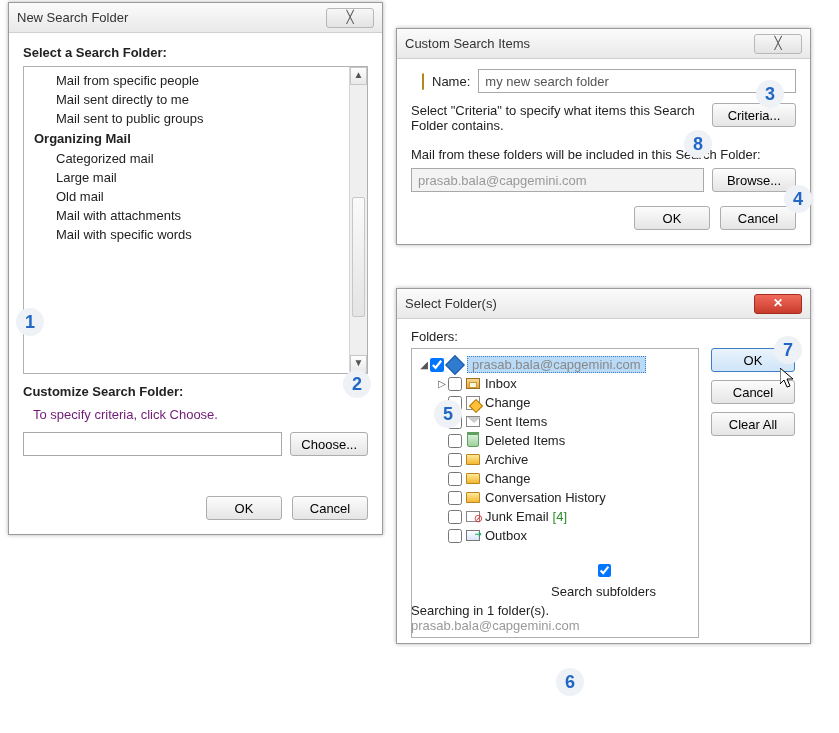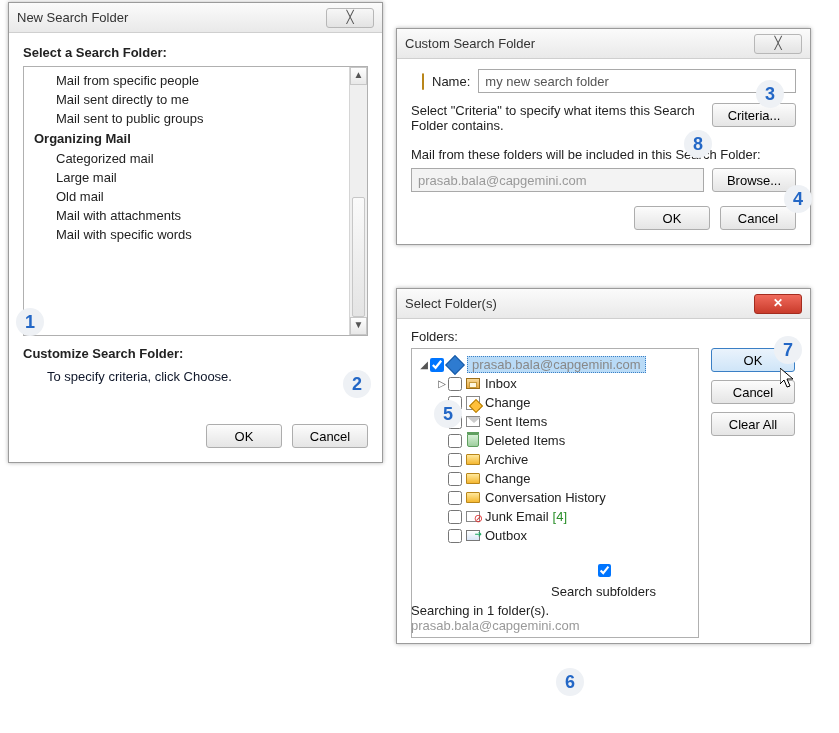--- a/index.html
+++ b/index.html
@@ -52,21 +52,21 @@
 }
 .body {
   padding: 10px 14px 14px 14px;
 }
 .group-label {
   font-weight: bold;
   margin: 2px 0 6px 0;
 }
 .listboxwrap {
   border: 1px solid #b0b0b0;
-  height: 270px;
+  height: 308px;
   margin: 4px 0 10px 0;
   position: relative;
   overflow: hidden;
 }
 .listbox {
   position: absolute;
   left: 0; top: 0;
   width: 100%; height: 100%;
   overflow-y: auto;
   padding: 4px 0 4px 0;
@@ -103,22 +103,22 @@
   left: 2px; right: 2px;
   border: 1px solid #c7c7c7;
   border-radius: 2px;
   background: linear-gradient(to bottom,#fafafa,#e4e4e4);
 }
 .subtitle {
   font-weight: bold;
   margin-bottom: 8px;
 }
 .desc {
-  margin: 4px 0 10px 24px;
-  color: #0f172a;
+  margin: 4px 0 10px 10px;
+  color: #701a75;
 }
 .textbox, .roinput {
   height: 24px;
   border: 1px solid #a9a9a9;
   padding: 2px 6px;
   font-size: 13px;
   color: #555;
   background: #fff;
 }
 .roinput {
@@ -239,30 +239,34 @@
           <div class="list-item">Mail with specific words</div>
         </div>
       <div class="scrollbar" id="sb1">
         <div class="arrow">▲</div>
         <div class="thumb"></div>
         <div class="arrow" style="position:absolute;bottom:0;left:0;right:0">▼</div>
       </div>
     </div>
     <div class="subtitle">Customize Search Folder:</div>
     <div class="desc">To specify criteria, click Choose.</div>
+    <div class="row">
+      <input class="textbox" style="flex: 1 1 0%;">
+      <button class="btn">Choose...</button>
+    </div>
     <div class="row" style="justify-content:flex-end; margin-top:40px; gap:10px;">
       <button class="btn">OK</button>
       <button class="btn">Cancel</button>
     </div>
   </div>
 </div>
 
 <div class="dialog" style="left:396px; top:28px; width:415px;">
   <div class="titlebar">
-    <span class="title">Custom Search Folder</span>
+    <span class="title">Custom Search Items</span>
     <span class="closebtn">╳</span>
   </div>
   <div class="body">
     <div class="row" style="margin-bottom:10px;padding-left:11px;">
       <span class="ficon"><span class="folder-yellow"></span></span>
       <span>Name:</span>
       <input class="textbox" style="flex: 1 1 0%;" value="my new search folder">
     </div>
     <div class="row" style="align-items:flex-start; gap:10px;">
       <div style="flex:1">Select "Criteria" to specify what items this Search Folder contains.</div>

